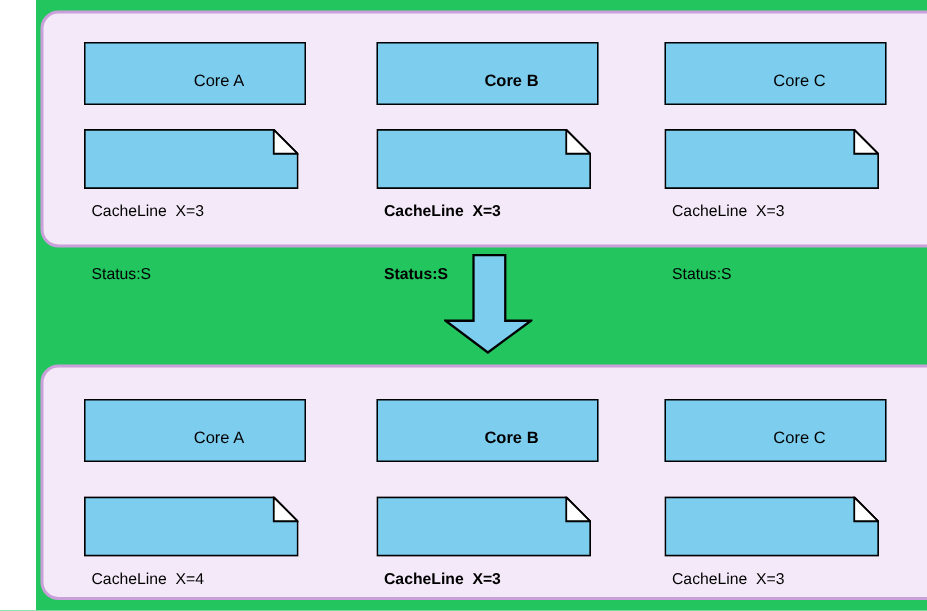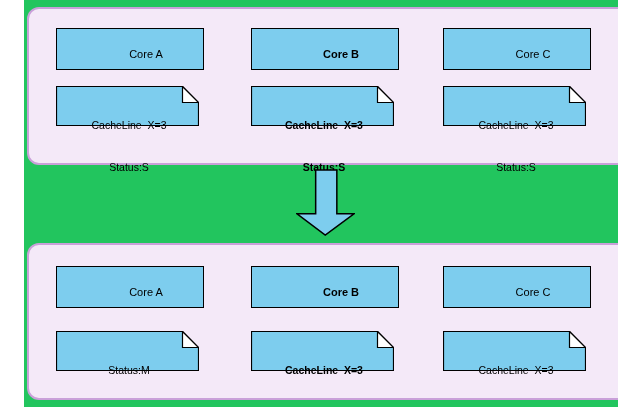--- a/index.html
+++ b/index.html
@@ -56,25 +56,24 @@
   .panel-after  .note     { top: 86px; }
 
   .note {
     position: absolute;
     width: 143px;
     height: 40px;
   }
   .note svg { position: absolute; left: 0; top: 0; display: block; }
   .note .note-text {
     position: absolute;
-    left: 5px; top: 4px; right: 2px;
+    left: 5px; top: 20px; right: 2px;
     font-size: 10.5px;
     line-height: 14px;
     white-space: pre;
-    text-align: center;
   }
 
   .transition-arrow {
     position: absolute;
     left: 272px;
     top: 169px;
     width: 59px;
     height: 67px;
   }
 
@@ -144,20 +143,21 @@
 
     <div class="core-box col-a">
       <span class="core-label">Core A</span>
     </div>
     <div class="note col-a">
       <svg width="143" height="40" viewBox="0 0 143 40">
         <polygon points="0.5,0.5 126.5,0.5 142.5,16.5 142.5,39.5 0.5,39.5" fill="#7DCDEE" stroke="#000" stroke-width="1.2"></polygon>
         <polygon points="126.5,0.5 142.5,16.5 126.5,16.5" fill="#FFFFFF" stroke="#000" stroke-width="1.2"></polygon>
       </svg>
       <div class="note-text">
+        <div>CacheLine  X=4</div>
         <div>Status:M</div>
       </div>
     </div>
 
     <div class="core-box col-b">
       <span class="core-label">Core B</span>
     </div>
     <div class="note col-b">
       <svg width="143" height="40" viewBox="0 0 143 40">
         <polygon points="0.5,0.5 126.5,0.5 142.5,16.5 142.5,39.5 0.5,39.5" fill="#7DCDEE" stroke="#000" stroke-width="1.2"></polygon>

